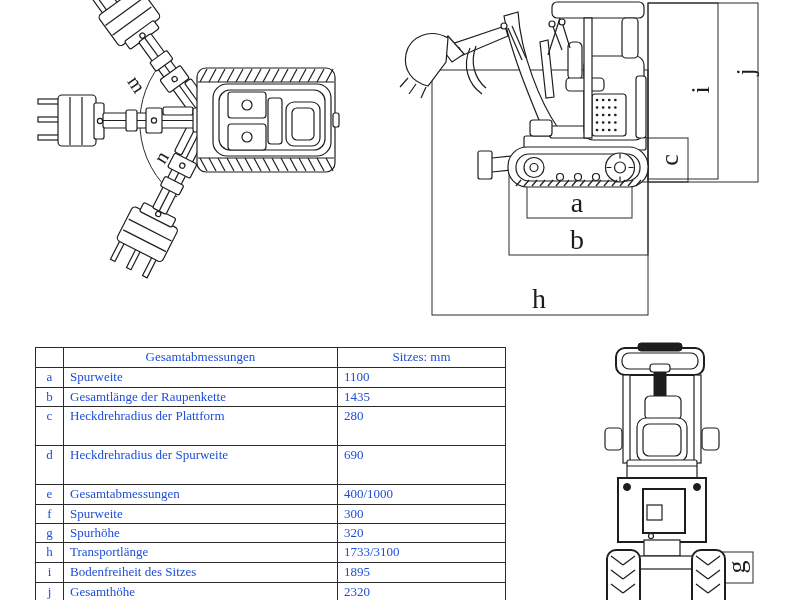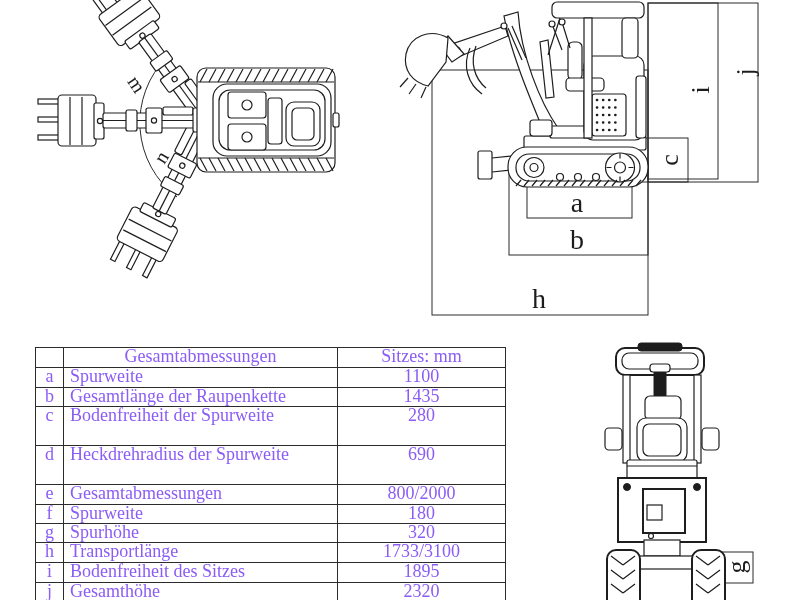--- a/index.html
+++ b/index.html
@@ -3,27 +3,27 @@
 <meta charset="utf-8">
 <style>
   html,body{margin:0;padding:0;background:#fff;}
   .page{position:relative;width:800px;height:600px;background:#ffffff;overflow:hidden;
         font-family:"Liberation Serif",serif;}
   .drawings{position:absolute;left:0;top:0;}
   
   table.dims{position:absolute;left:35px;top:347px;width:470px;border-collapse:collapse;
              table-layout:fixed;background:#fff;}
   table.dims td,table.dims th{border:1px solid #2b2b2b;font-weight:normal;
-             font-size:18px;color:#8b5cf6;padding:0 6px;line-height:17px;
+             font-size:13px;color:#1d4ed8;padding:0 6px;line-height:17px;
              vertical-align:top;overflow:hidden;white-space:nowrap;}
   .col-key{width:28px;text-align:center;}
   .col-name{width:274px;text-align:left;}
   .col-val{width:168px;text-align:center;}
   td.key{text-align:center;}
-  td.val{text-align:center;font-family:Liberation Serif, serif;}
+  td.val{font-family:Liberation Serif, serif;}
   tr.h20{height:20px;} tr.h19{height:19px;} tr.h39{height:39px;} tr.h22{height:22px;}
   th.title,th.unit{text-align:center;}
   
   .ln{stroke:#1e1e1e;fill:none;stroke-width:1.2;}
   .lw{stroke:#1e1e1e;fill:#ffffff;stroke-width:1.2;}
   .lw2{stroke:#1e1e1e;fill:#ffffff;stroke-width:2;}
   .thin{stroke:#2a2a2a;fill:none;stroke-width:1;}
   .dark{stroke:#1e1e1e;fill:#1d1d1d;stroke-width:1;}
   .dim{font-family:"Liberation Serif",serif;font-size:28px;fill:#1c1c1c;text-anchor:middle;}
   .dim-r{font-family:"Liberation Serif",serif;font-size:26px;fill:#1c1c1c;text-anchor:middle;}
@@ -212,37 +212,37 @@
         <td>Spurweite</td>
         <td class="val">1100</td>
       </tr>
       <tr class="h19">
         <td class="key">b</td>
         <td>Gesamtlänge der Raupenkette</td>
         <td class="val">1435</td>
       </tr>
       <tr class="h39">
         <td class="key">c</td>
-        <td>Bodenfreiheit der Spurweite</td>
+        <td>Heckdrehradius der Plattform</td>
         <td class="val">280</td>
       </tr>
       <tr class="h39">
         <td class="key">d</td>
         <td>Heckdrehradius der Spurweite</td>
         <td class="val">690</td>
       </tr>
       <tr class="h20">
         <td class="key">e</td>
         <td>Gesamtabmessungen</td>
-        <td class="val">800/2000</td>
+        <td class="val">400/1000</td>
       </tr>
       <tr class="h19">
         <td class="key">f</td>
         <td>Spurweite</td>
-        <td class="val">180</td>
+        <td class="val">300</td>
       </tr>
       <tr class="h19">
         <td class="key">g</td>
         <td>Spurhöhe</td>
         <td class="val">320</td>
       </tr>
       <tr class="h20">
         <td class="key">h</td>
         <td>Transportlänge</td>
         <td class="val">1733/3100</td>

